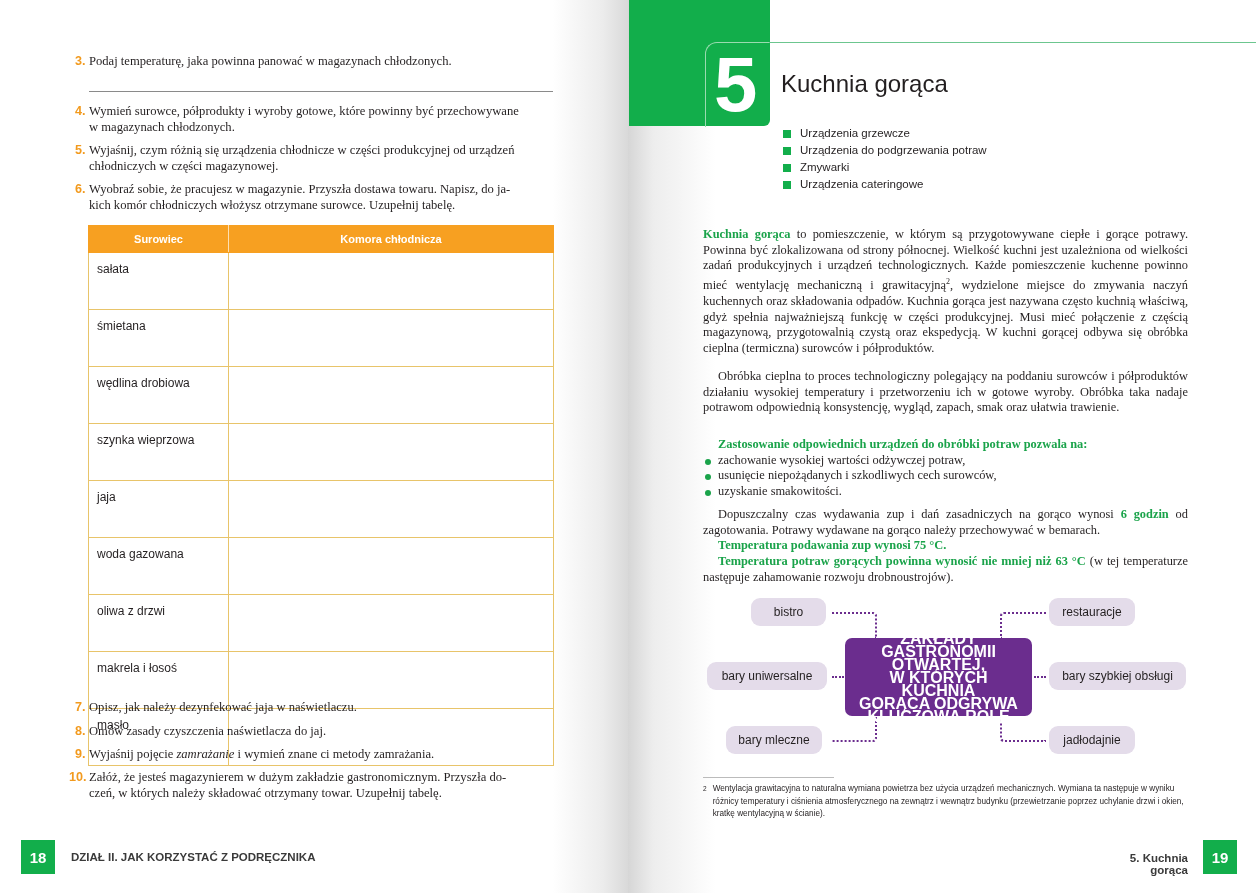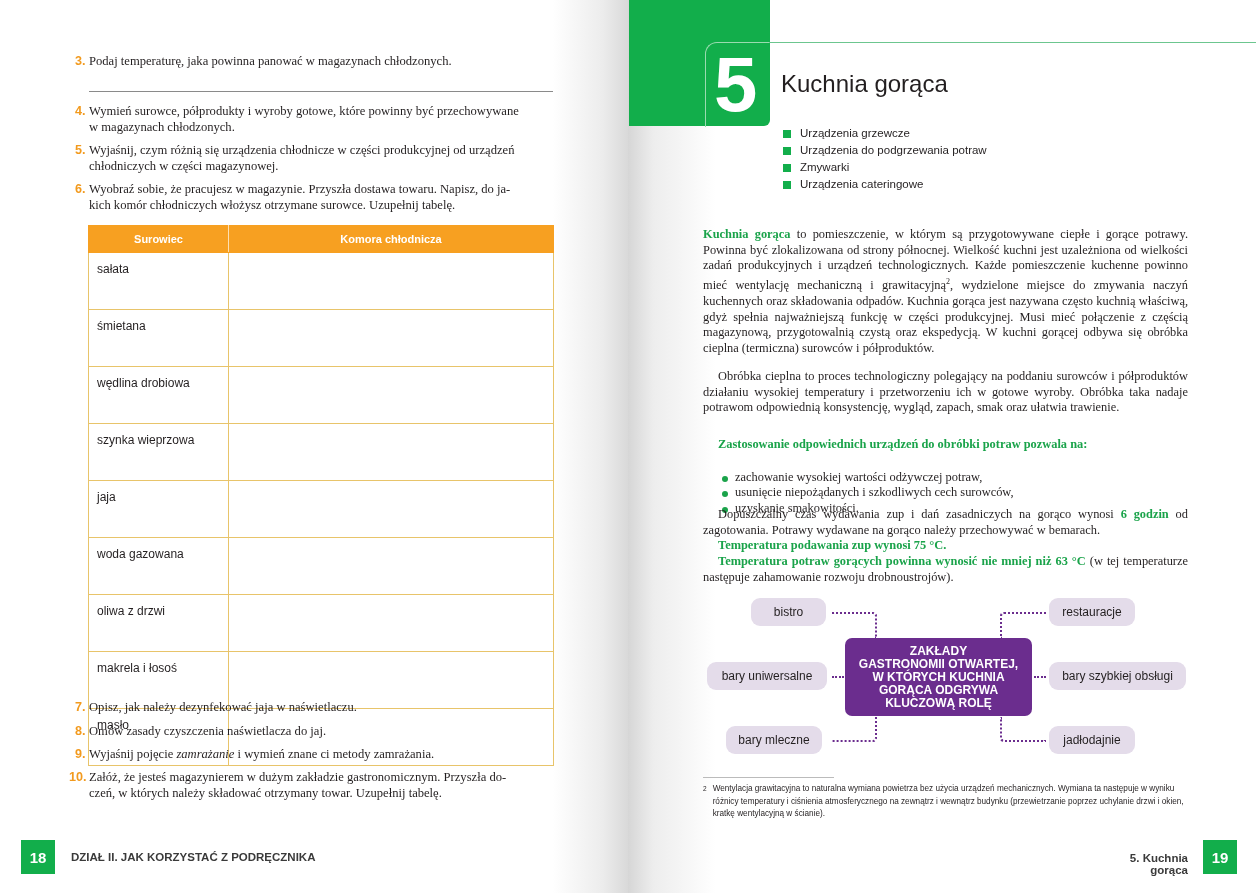--- a/index.html
+++ b/index.html
@@ -39,30 +39,30 @@
   .chapter-num { position:absolute; left:86px; top:38px; font-family:"Liberation Sans",sans-serif; font-weight:bold; color:#fff; font-size:78px; line-height:92px; }
   .hdr-line { position:absolute; left:141px; top:42px; width:487px; border-top:1px solid #6cc68f; }
   .chapter-title { position:absolute; left:153px; top:70px; font-family:"Liberation Sans",sans-serif; font-size:24px; color:#231f20; }
   .toc { position:absolute; left:155px; top:125px; font-family:"Liberation Sans",sans-serif; font-size:11.5px; line-height:17px; margin:0; padding:0; list-style:none; }
   .toc li { display:flex; align-items:center; }
   .toc .sq { width:8px; height:8px; background:#12ae4b; display:inline-block; margin-right:9px; }
 
   .rtext { position:absolute; left:75px; width:485px; font-size:12.4px; line-height:15.7px; text-align:justify; }
   .green { color:#1aa34a; font-weight:bold; }
   .indent { text-indent:15px; }
-  .bullets { list-style:none; margin:17px; padding:0; }
+  .bullets { list-style:none; margin:0; padding:0; }
   .bullets li { position:relative; padding-left:15px; }
   .bullets li .dot { position:absolute; left:2px; top:6px; width:6px; height:6px; border-radius:50%; background:#1aa34a; }
 
   
   .diagram { position:absolute; left:75px; top:595px; width:490px; height:170px; }
   .node { position:absolute; background:#e4dcea; border-radius:9px; height:28px; font-family:"Liberation Sans",sans-serif; font-size:12px; color:#231f20;
           display:flex; align-items:center; justify-content:center; }
   .center-node { position:absolute; left:142px; top:43px; width:187px; height:78px; background:#6b2d8e; border-radius:7px; color:#fff;
-                 font-family:"Liberation Sans",sans-serif; font-weight:bold; font-size:12px; line-height:13px; text-align:center;
+                 font-family:"Liberation Sans",sans-serif; font-weight:bold; font-size:16px; line-height:13px; text-align:center;
                  display:flex; align-items:center; justify-content:center; padding:12px 6px; box-sizing:border-box; }
   .dots { position:absolute; border-color:#6b2d8e; border-style:dotted; border-width:0; }
 
   .fn-rule { position:absolute; left:703px; top:777px; width:131px; border-top:1px solid #bbb; }
   .footnote { position:absolute; left:703px; top:783px; width:485px; font-family:"Liberation Sans",sans-serif; font-size:8.2px; line-height:12.5px; }
   .footnote sup { font-size:6.5px; margin-right:6px; }
 </style>
 </head>
 <body>
 

